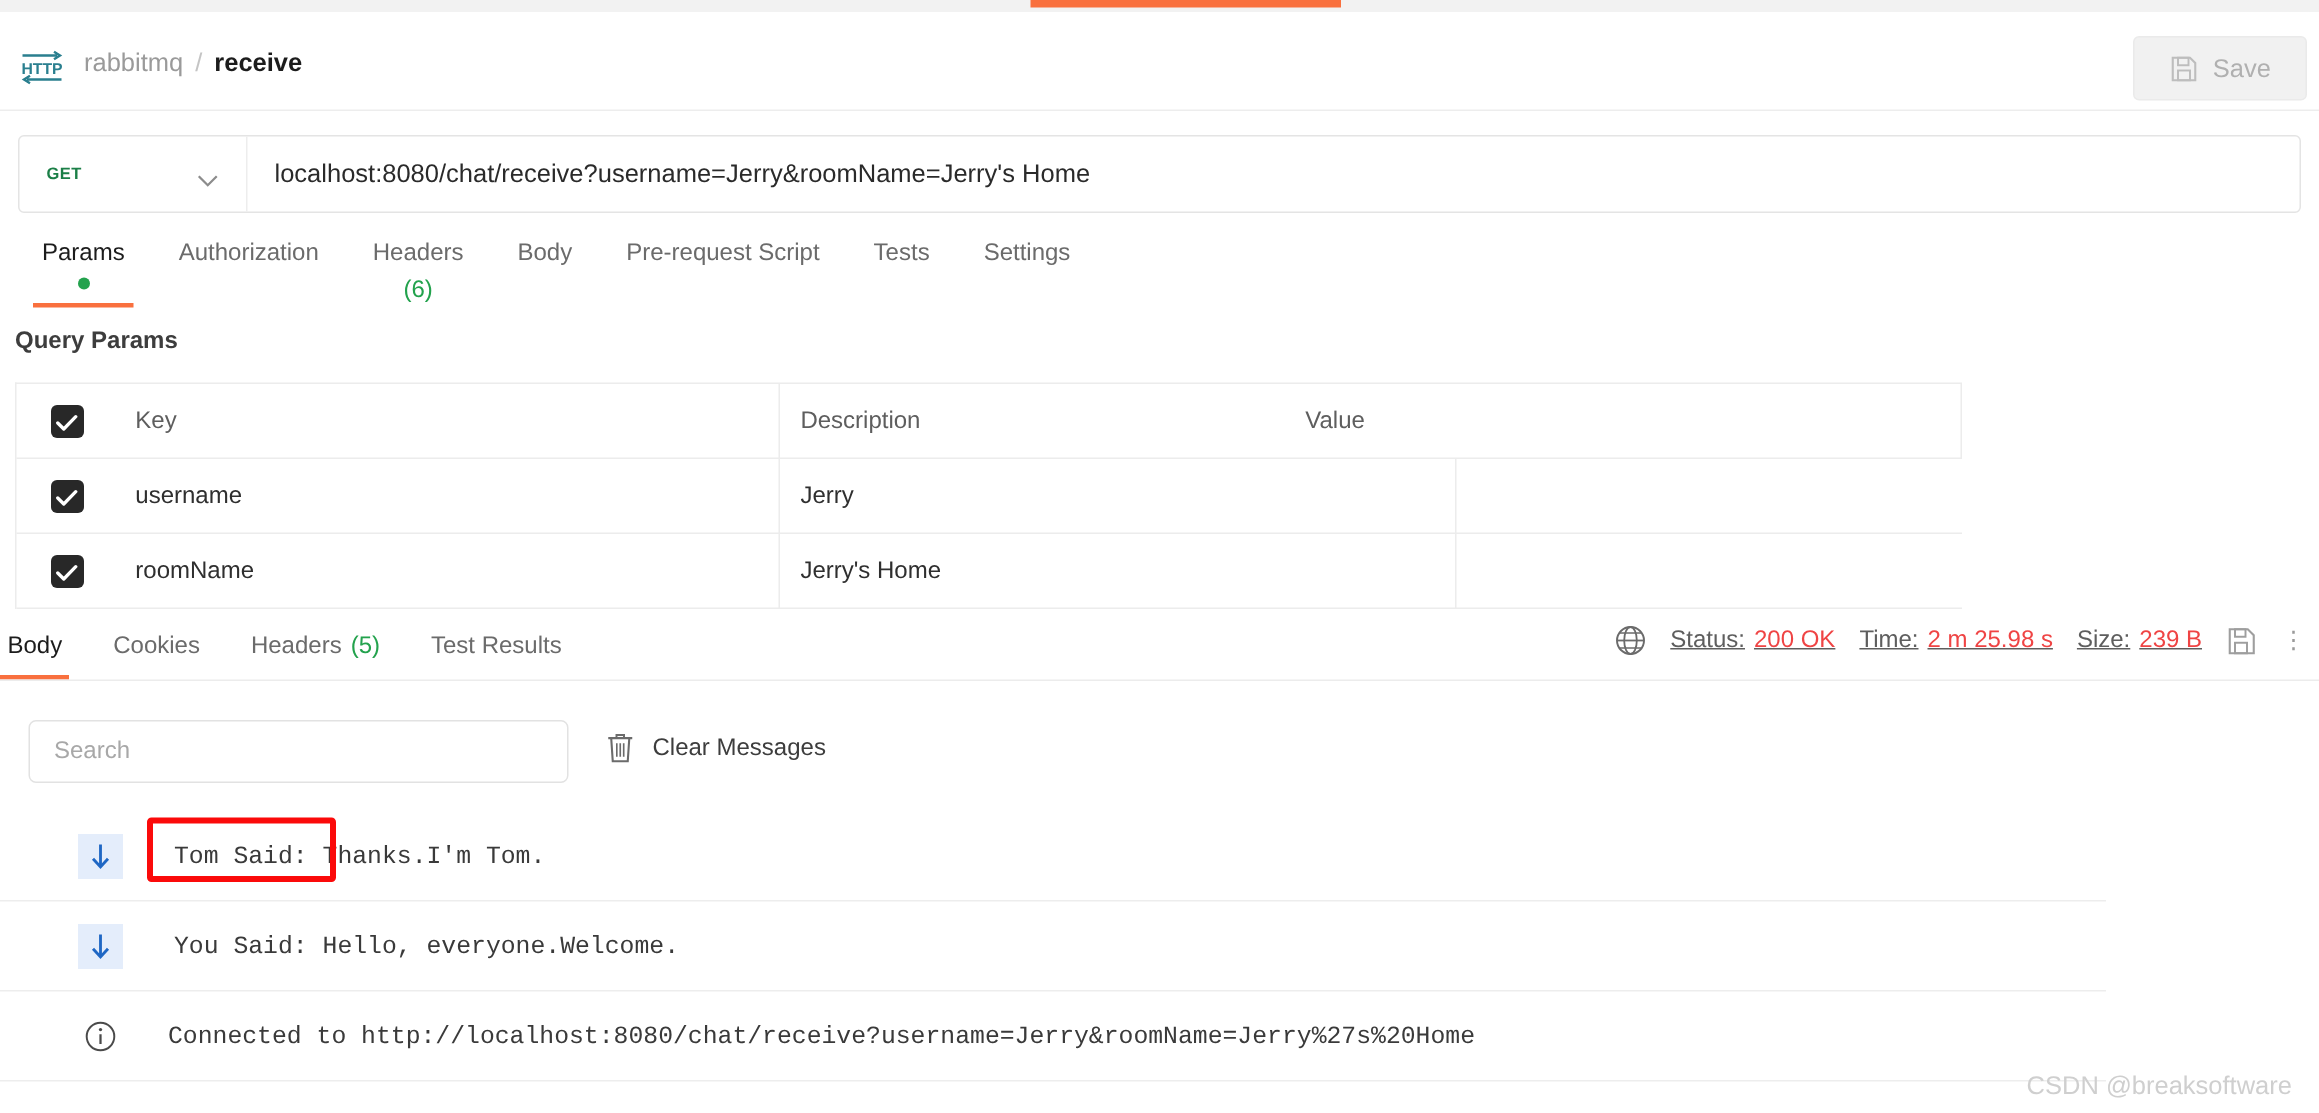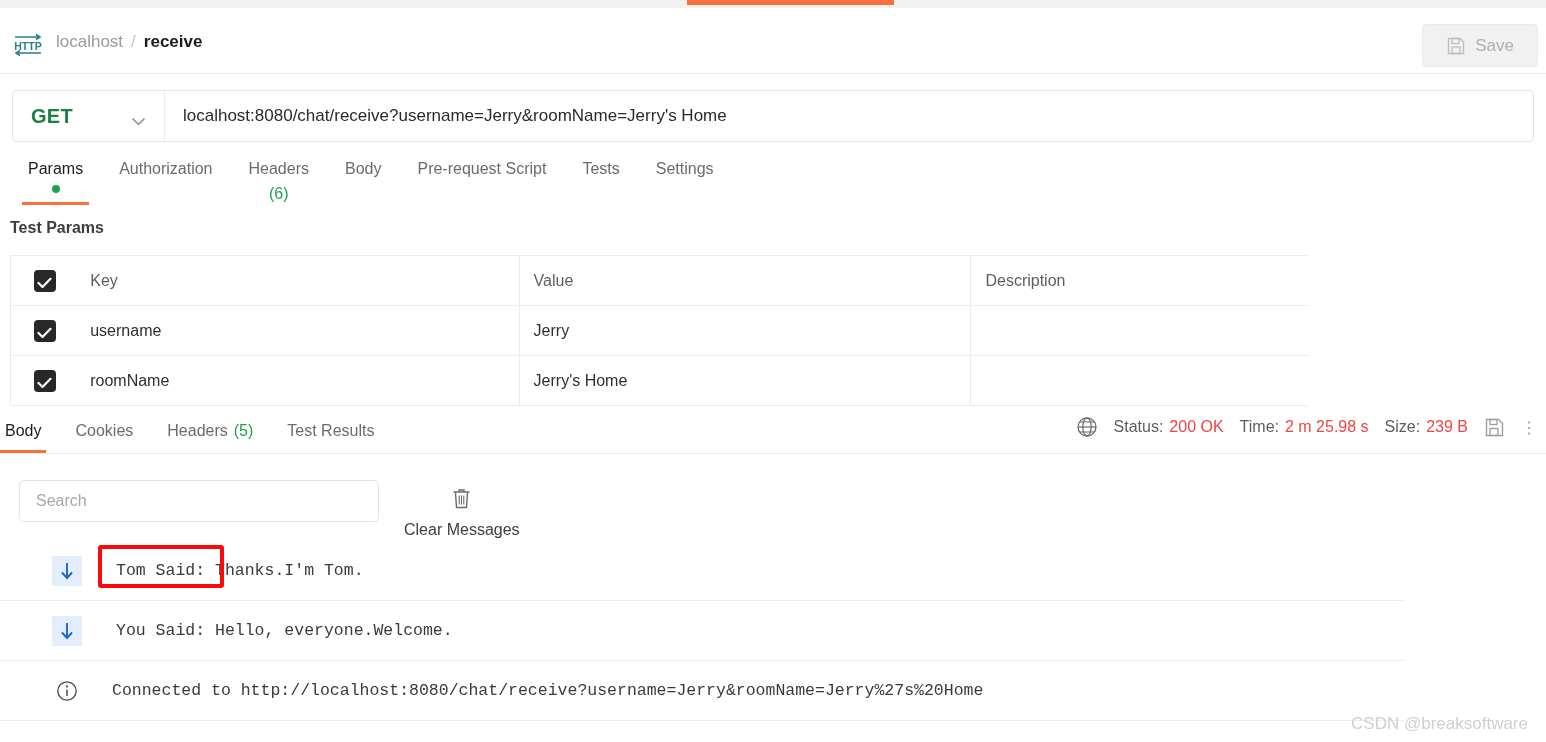--- a/index.html
+++ b/index.html
@@ -87,21 +87,21 @@
   .method-select {
     width: 152px; height: 50px;
     display: flex;
     align-items: center;
     padding: 0 18px;
     justify-content: space-between;
     border-right: 1px solid #ededed;
     cursor: pointer;
   }
   .method-label {
-    font-size: 20px;
+    font-size: 11px;
     font-weight: bold;
     color: #1b7f47;
     letter-spacing: .3px;
   }
   .chev { width: 15px; height: 9px; }
   .url-input {
     flex: 1;
     height: 50px;
     display: flex;
     align-items: center;
@@ -229,21 +229,21 @@
   .status-area {
     position: absolute;
     right: 8px; top: 416px;
     display: flex;
     align-items: center;
     gap: 16px;
     font-size: 16px;
     color: #5e5e5e;
   }
   .globe-icon { width: 22px; height: 22px; display:block; }
-  .stat-grp { display: flex; gap: 6px; align-items: flex-start; white-space: nowrap; }
+  .stat-grp { display: flex; gap: 6px; align-items: flex-start; white-space: nowrap; text-decoration: underline; }
   .stat-val { color: #ef4444; }
   .save-resp-icon { width: 21px; height: 21px; display:block; cursor: pointer; }
   .dots { font-size: 16px; color: #9a9a9a; letter-spacing: 1px; }
 
   .resp-divider {
     position: absolute;
     left: 0; top: 453px;
     width: 1546px; height: 1px;
     background: #ececec;
   }
@@ -273,21 +273,20 @@
 
   .clear-msgs {
     position: absolute;
     left: 404px; top: 488px;
     display: flex;
     align-items: center;
     gap: 12px;
     font-size: 16px;
     color: #3d3d3d;
     cursor: pointer;
-    flex-direction: column;
   }
   .trash-icon { width: 19px; height: 21px; display:block; }
 
   
   .msg-list {
     position: absolute;
     left: 0; top: 541px;
     width: 1404px;
   }
   .msg-row {
@@ -344,21 +343,21 @@
 
   <div class="header">
     <span class="http-icon">
       <svg viewBox="0 0 32 30" width="32" height="30">
         <path d="M3 7 H26 M24 4.5 L28 7 L24 9.5" stroke="#2a7f8f" stroke-width="1.6" fill="none"></path>
         <path d="M29 23 H6 M8 20.5 L4 23 L8 25.5" stroke="#2a7f8f" stroke-width="1.6" fill="none"></path>
         <text x="16" y="19.5" font-family="Liberation Sans, sans-serif" font-size="10.5" font-weight="bold" fill="#2a7f8f" text-anchor="middle">HTTP</text>
       </svg>
     </span>
     <div class="breadcrumb">
-      <span class="crumb-collection">localhost</span>
+      <span class="crumb-collection">rabbitmq</span>
       <span class="crumb-sep">/</span>
       <span class="crumb-current">receive</span>
     </div>
     <div class="save-btn">
       <span class="save-icon">
         <svg viewBox="0 0 20 20" width="20" height="20">
           <path d="M2.5 2.5 H14 L17.5 6 V17.5 H2.5 Z" fill="none" stroke="#bdbdbd" stroke-width="1.4"></path>
           <rect x="6" y="2.5" width="7" height="5" fill="none" stroke="#bdbdbd" stroke-width="1.3"></rect>
           <rect x="6" y="11" width="8" height="6.5" fill="none" stroke="#bdbdbd" stroke-width="1.3"></rect>
         </svg>
@@ -398,41 +397,41 @@
       <span>Pre-request Script</span>
     </div>
     <div class="req-tab">
       <span>Tests</span>
     </div>
     <div class="req-tab">
       <span>Settings</span>
     </div>
   </div>
 
-  <div class="qp-title">Test Params</div>
+  <div class="qp-title">Query Params</div>
 
   <div class="params-table">
     <div class="p-row">
       <div class="p-cell c-check">
         <span class="checkbox">
           <span class="check-mark">
             <svg viewBox="0 0 15 12" width="15" height="12">
               <path d="M1.5 6 L5.5 10 L13.5 1.8" fill="none" stroke="#ffffff" stroke-width="2.2" stroke-linecap="round" stroke-linejoin="round"></path>
             </svg>
           </span>
         </span>
       </div>
       <div class="p-cell c-key">
         <span class="hdr-text">Key</span>
       </div>
+      <div class="p-cell c-desc">
+        <span class="hdr-text">Description</span>
+      </div>
       <div class="p-cell c-val">
         <span class="hdr-text">Value</span>
-      </div>
-      <div class="p-cell c-desc">
-        <span class="hdr-text">Description</span>
       </div>
     </div>
 
     <div class="p-row">
       <div class="p-cell c-check">
         <span class="checkbox">
           <span class="check-mark">
             <svg viewBox="0 0 15 12" width="15" height="12">
               <path d="M1.5 6 L5.5 10 L13.5 1.8" fill="none" stroke="#ffffff" stroke-width="2.2" stroke-linecap="round" stroke-linejoin="round"></path>
             </svg>

